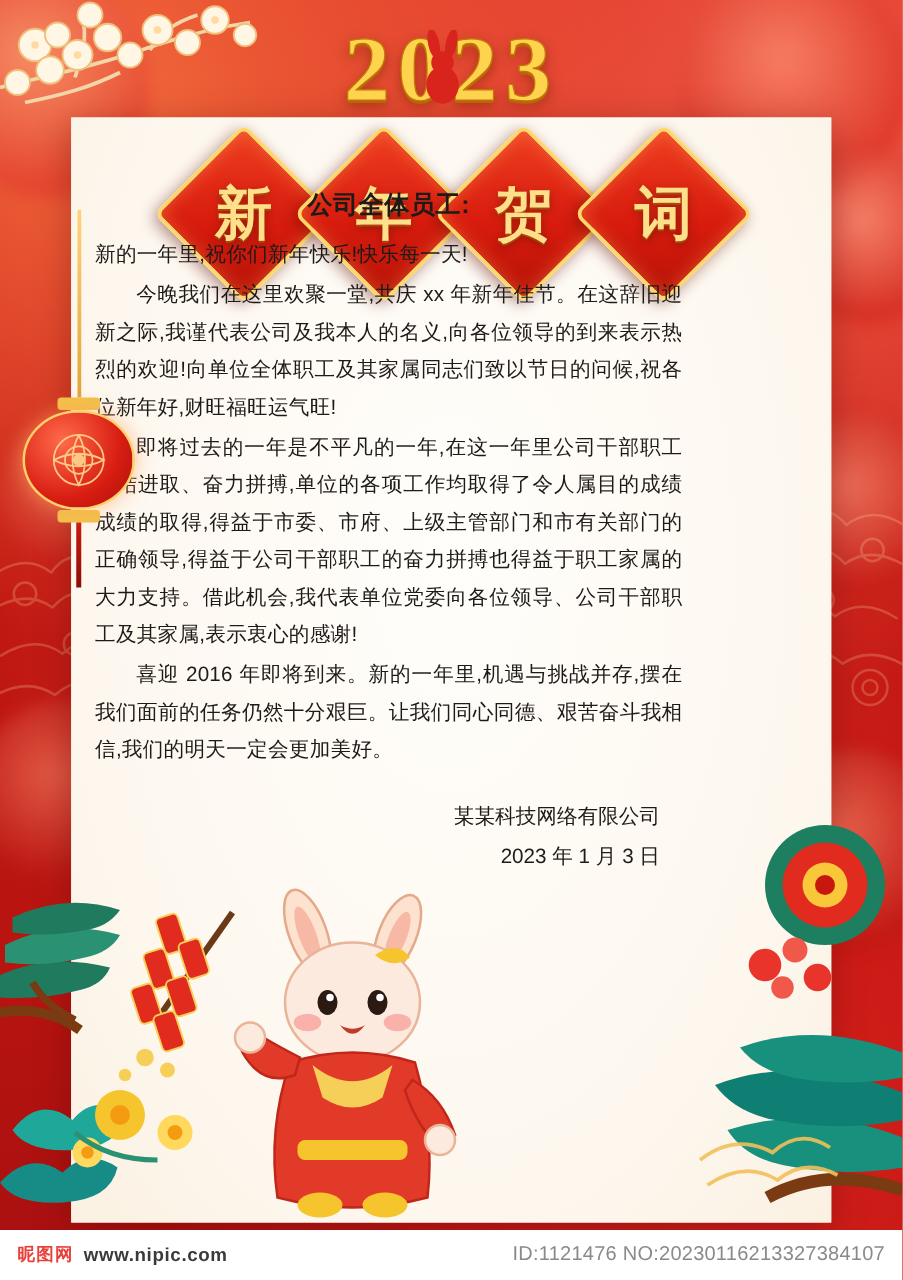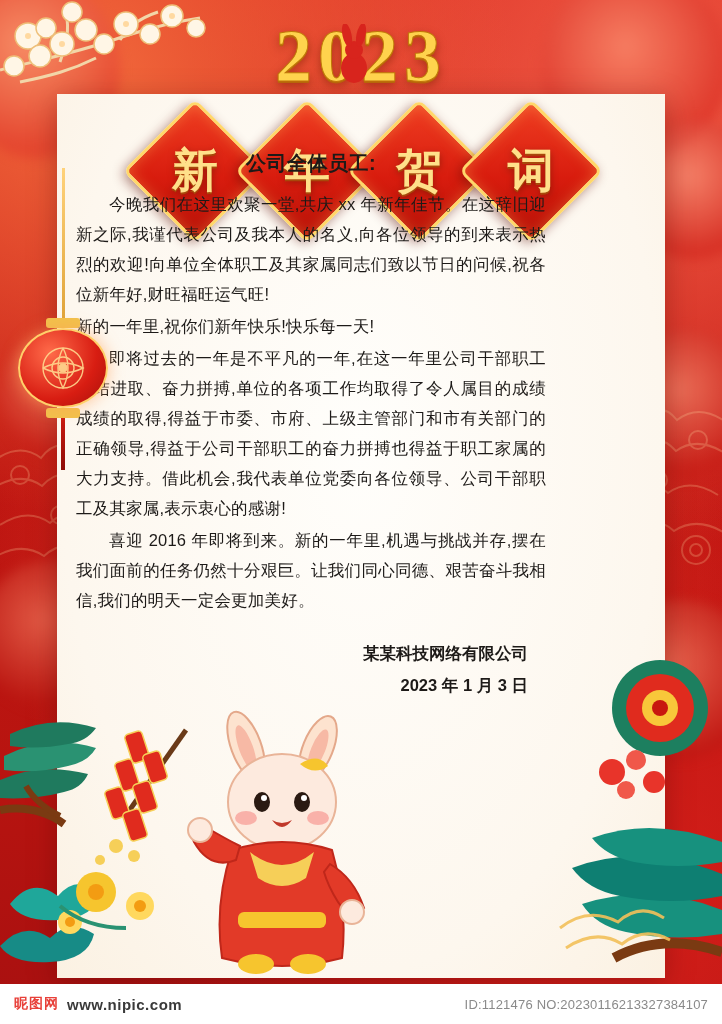--- a/index.html
+++ b/index.html
@@ -85,21 +85,20 @@
     font-size:20px;font-weight:bold;letter-spacing:.5px;margin-bottom:12px;text-align:center;
   }
   .para{
     font-size:16.5px;line-height:30px;text-align:justify;margin:0 0 2px 0;
     letter-spacing:.2px;
   }
   .para.indent{text-indent:2em;}
   .sign{
     margin-top:22px;text-align:right;font-size:16.5px;line-height:32px;
     padding-right:18px;
-    font-weight:bold;
   }
   
   .lantern{position:absolute;left:18px;top:168px;z-index:9;}
   .lantern .body{
     width:86px;height:76px;border-radius:50%;
     background:radial-gradient(circle at 35% 30%,#ff6b4a,#d81d12 60%,#a8100a 100%);
     border:2px solid #ffcf6a;
     box-shadow:0 0 16px rgba(255,160,90,.6);
     position:relative;
   }
@@ -121,21 +120,21 @@
     position:absolute;left:0;bottom:0;width:722px;height:40px;
     background:#ffffff;z-index:20;
     display:flex;align-items:center;justify-content:space-between;
     padding:13px 14px;box-sizing:border-box;
   }
   .wm{display:flex;align-items:center;gap:8px;}
   .wm-logo{
     font-size:14px;color:#e8413a;font-weight:bold;letter-spacing:1px;
   }
   .wm-url{font-size:15px;color:#3a3a3a;font-weight:bold;letter-spacing:.5px;}
-  .wm-id{font-size:13px;color:#8a8a8a;letter-spacing:.2px;}
+  .wm-id{font-size:16px;color:#8a8a8a;letter-spacing:.2px;}
   .bottom-strip{
     position:absolute;left:0;bottom:40px;width:722px;height:16px;
     background:linear-gradient(90deg,#0e9a8e 0%,#12a092 20%,#d8241d 40%,#c31b15 70%,#0e9a8e 100%);
     opacity:.0;z-index:19;
   }
 </style>
 </head>
 <body>
 
 <div class="poster">
@@ -245,22 +244,22 @@
     <div class="diamond">
         <span>贺</span>
       </div>
     <div class="diamond">
         <span>词</span>
       </div>
   </div>
 
   <div class="content">
     <div class="salutation">公司全体员工:</div>
+    <p class="para">新的一年里,祝你们新年快乐!快乐每一天!</p>
     <p class="para indent">今晚我们在这里欢聚一堂,共庆 xx 年新年佳节。在这辞旧迎新之际,我谨代表公司及我本人的名义,向各位领导的到来表示热烈的欢迎!向单位全体职工及其家属同志们致以节日的问候,祝各位新年好,财旺福旺运气旺!</p>
-    <p class="para">新的一年里,祝你们新年快乐!快乐每一天!</p>
     <p class="para indent">即将过去的一年是不平凡的一年,在这一年里公司干部职工团结进取、奋力拼搏,单位的各项工作均取得了令人属目的成绩成绩的取得,得益于市委、市府、上级主管部门和市有关部门的正确领导,得益于公司干部职工的奋力拼搏也得益于职工家属的大力支持。借此机会,我代表单位党委向各位领导、公司干部职工及其家属,表示衷心的感谢!</p>
     <p class="para indent">喜迎 2016 年即将到来。新的一年里,机遇与挑战并存,摆在我们面前的任务仍然十分艰巨。让我们同心同德、艰苦奋斗我相信,我们的明天一定会更加美好。</p>
     <div class="sign">
       <div>某某科技网络有限公司</div>
       <div>2023 年 1 月 3 日</div>
     </div>
   </div>
 
   <svg class="scene" viewBox="0 0 722 330">
 

